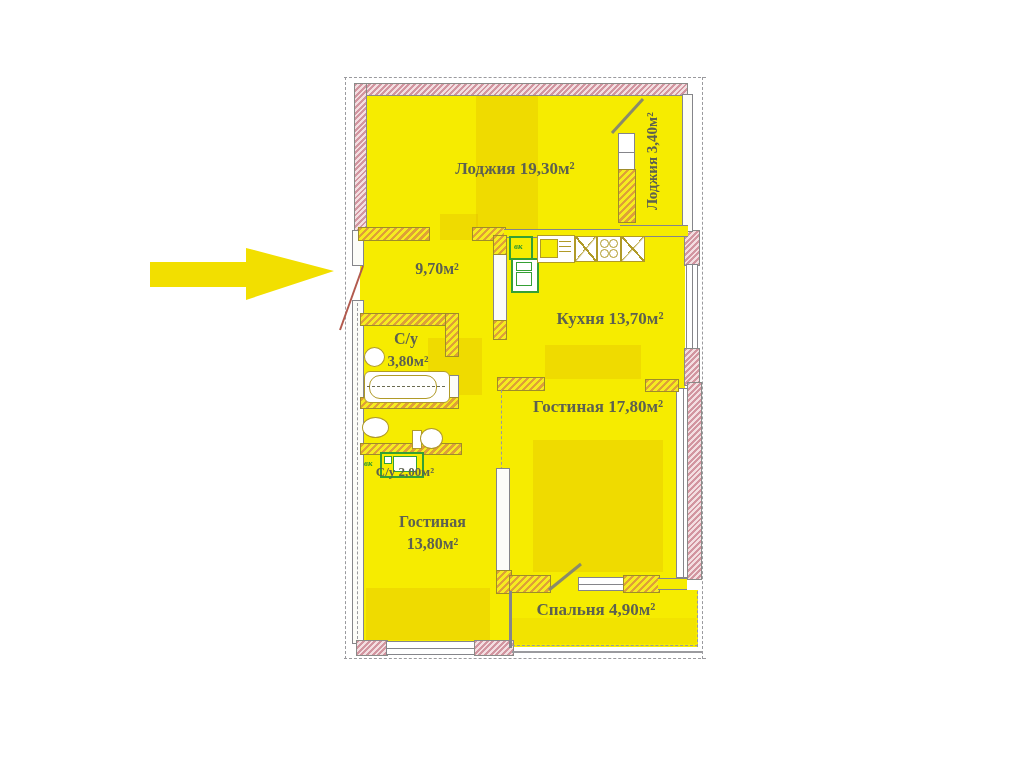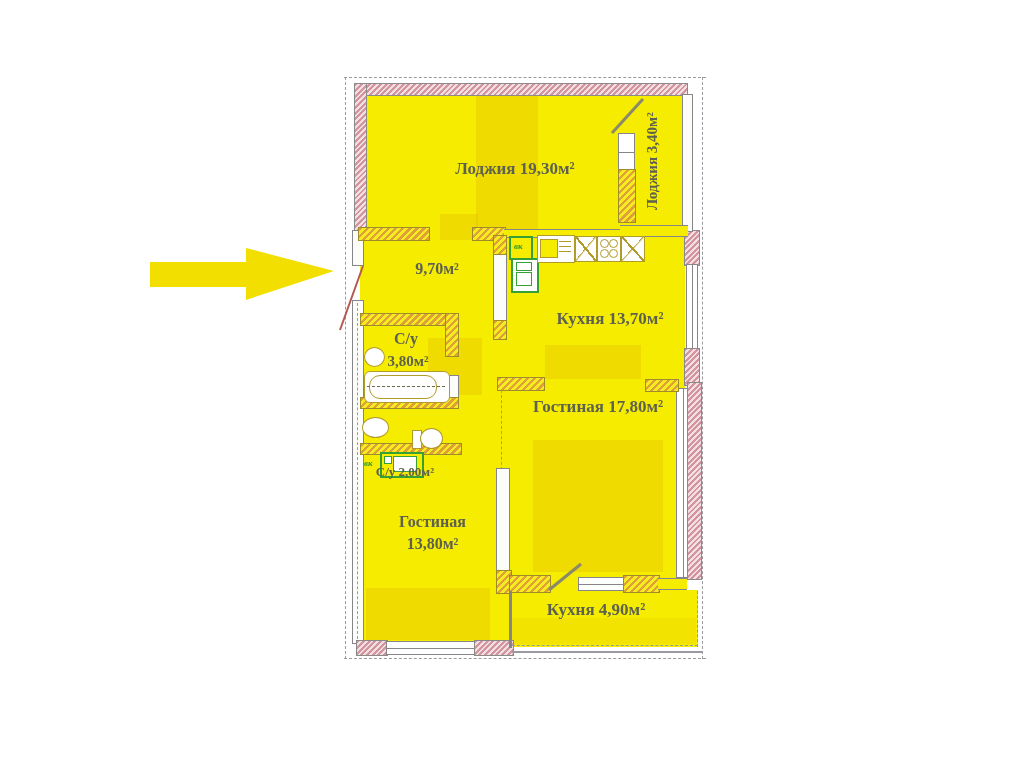--- a/index.html
+++ b/index.html
@@ -173,13 +173,13 @@
 <div class="abs lbl" style="left:403px;top:260px;width:68px;font-size:16px;">9,70м²</div>
 <div class="abs lbl" style="left:540px;top:309px;width:140px;font-size:17px;">Кухня 13,70м²</div>
 <div class="abs lbl" style="left:386px;top:330px;width:40px;font-size:16px;">С/у</div>
 <div class="abs lbl" style="left:378px;top:353px;width:60px;font-size:15px;">3,80м²</div>
 <div class="abs lbl" style="left:366px;top:420px;width:78px;font-size:13px;margin-top:44px;">С/у 2,00м²</div>
 <div class="abs lbl" style="left:522px;top:397px;width:152px;font-size:17px;">Гостиная 17,80м²</div>
 <div class="abs lbl" style="left:380px;top:511px;width:105px;font-size:16px;line-height:22px;">
   <div>Гостиная</div>
   <div>13,80м²</div>
 </div>
-<div class="abs lbl" style="left:528px;top:600px;width:136px;font-size:17px;">Кухня 4,90м²</div>
+<div class="abs lbl" style="left:528px;top:600px;width:136px;font-size:17px;">Спальня 4,90м²</div>
 
 </body></html>

